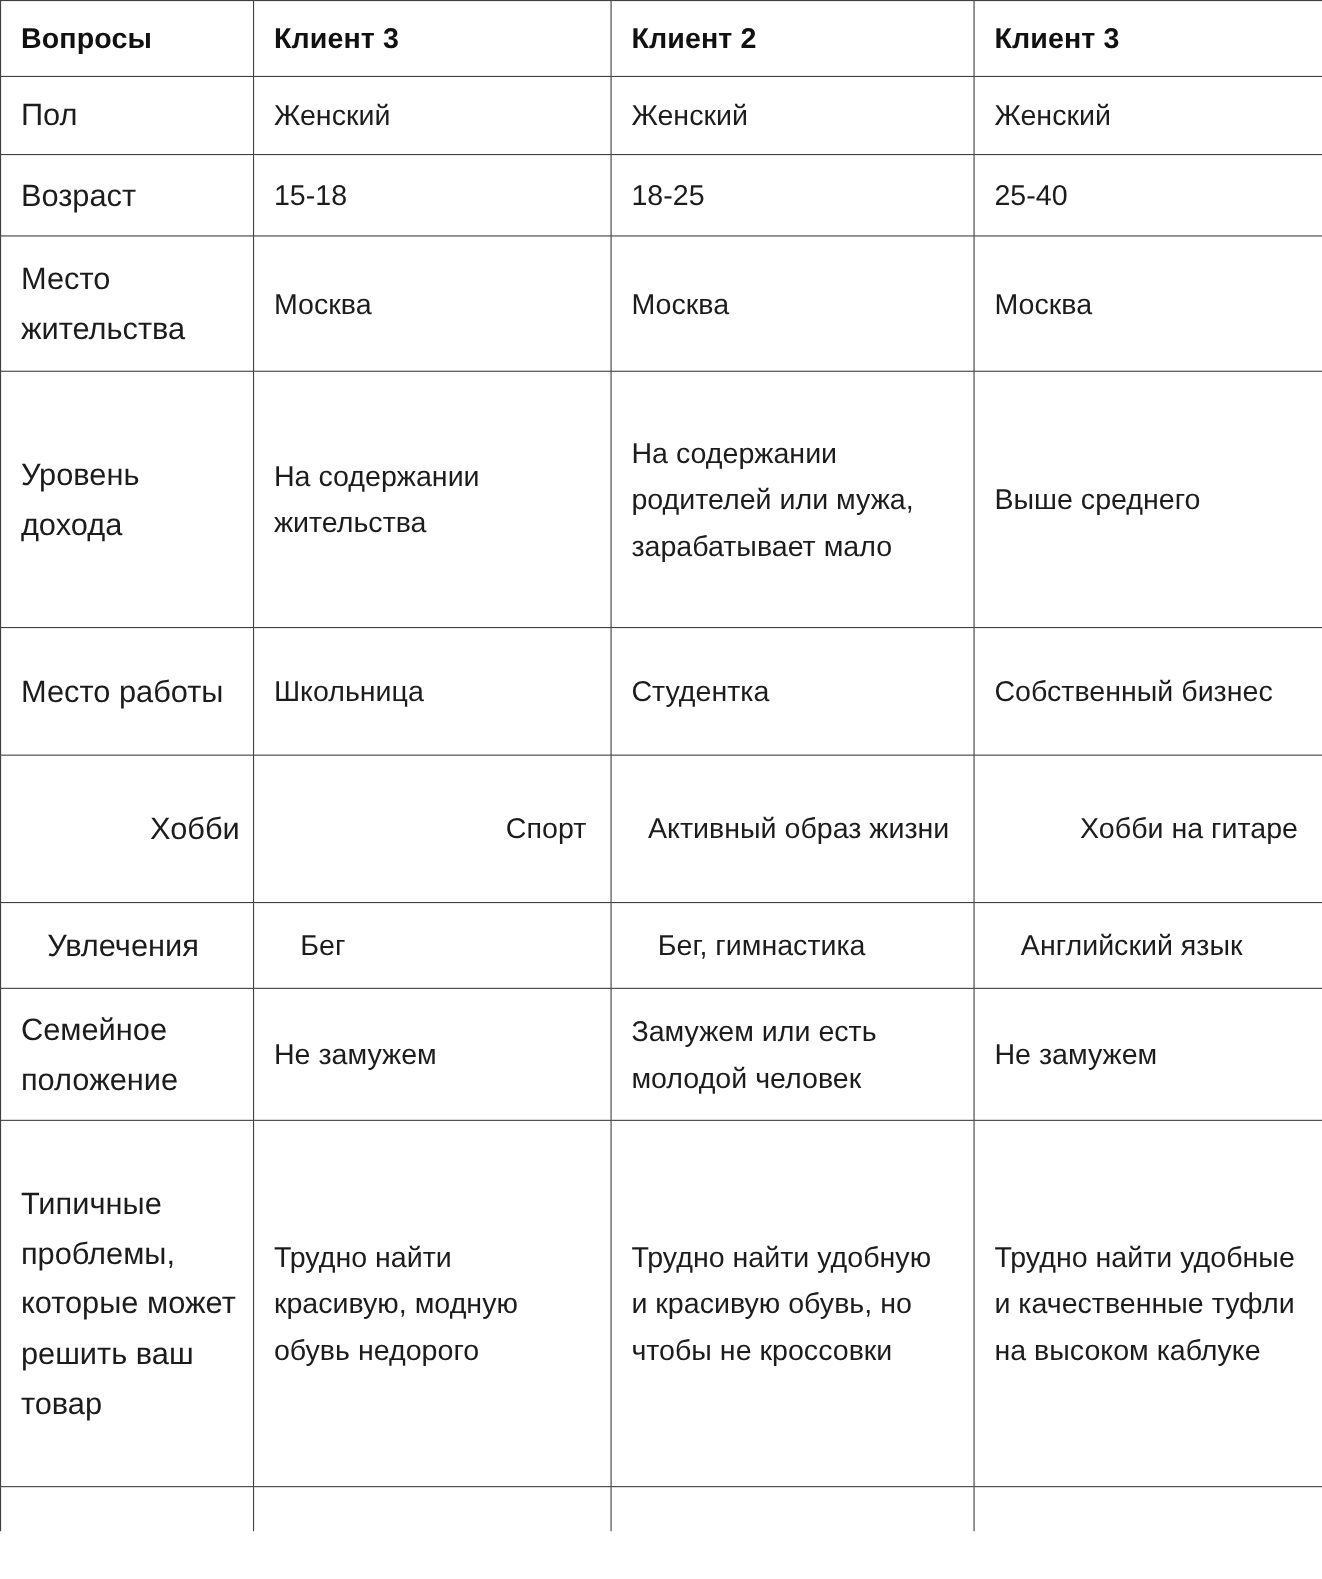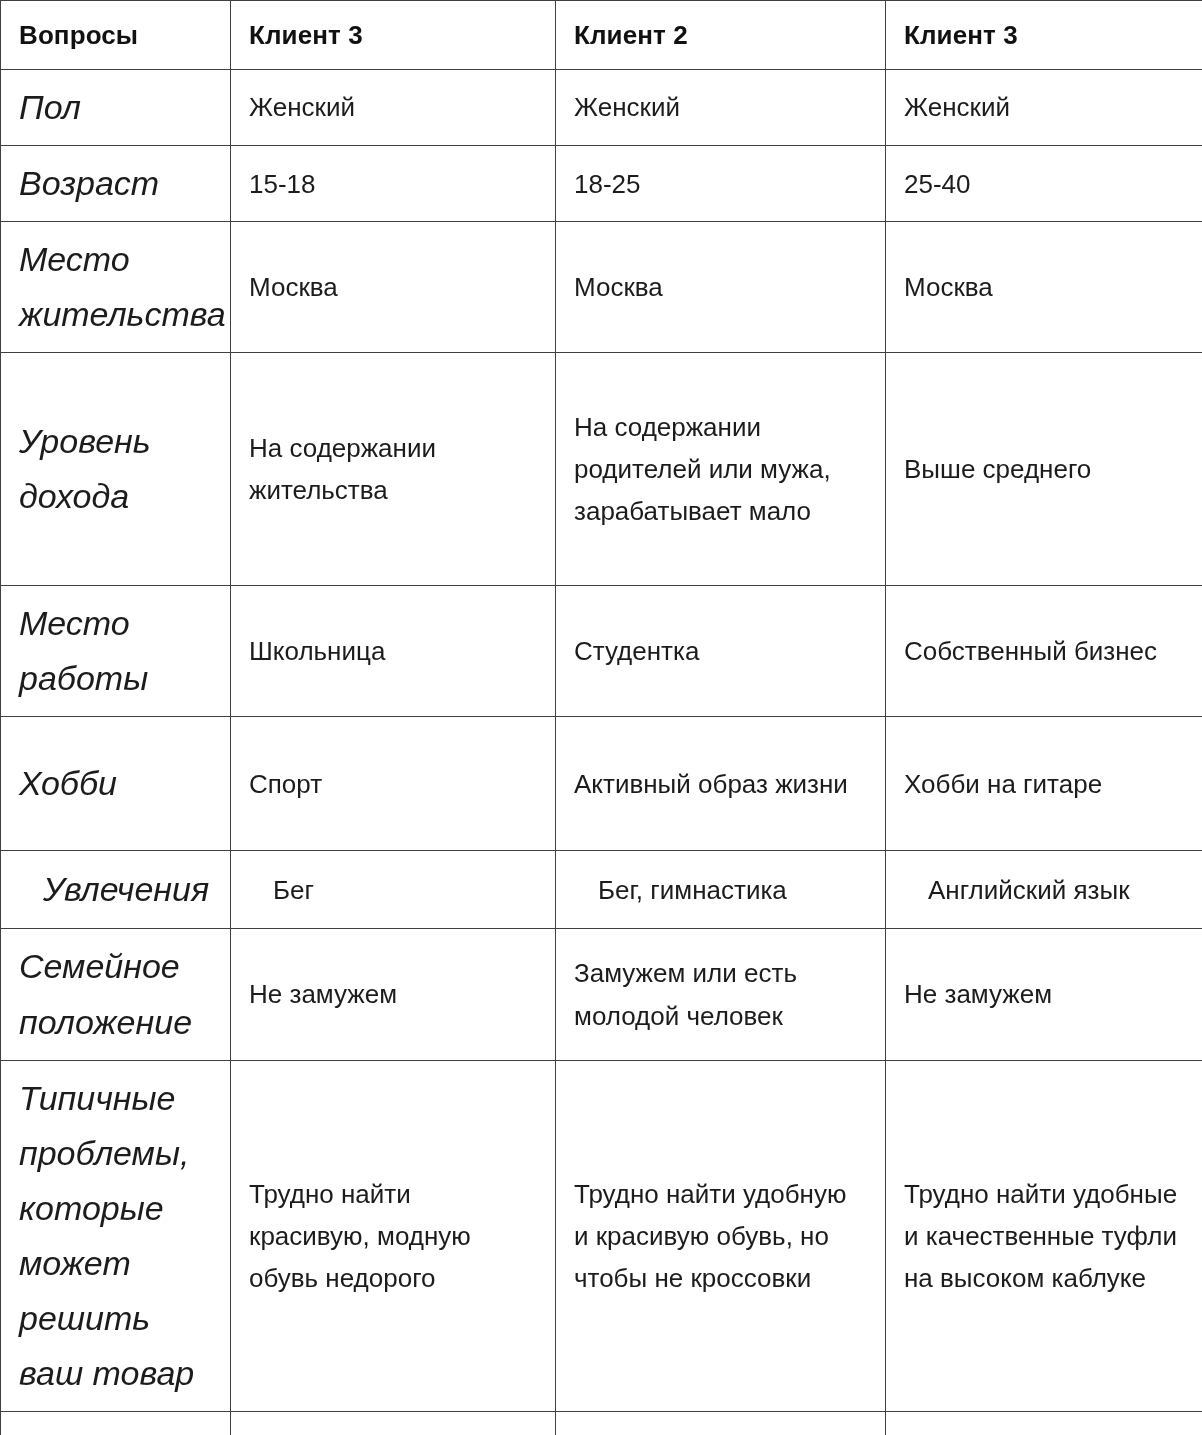--- a/index.html
+++ b/index.html
@@ -44,34 +44,33 @@
     font-weight: 700;
     font-size: 26px;
     letter-spacing: 0.1px;
     color: #111111;
     height: 69px;
     padding-top: 6px;
     padding-bottom: 6px;
   }
 
   .persona-table tbody th.q-cell {
-    font-style: italic;
     font-weight: 400;
-    font-size: 34px;
+    font-size: 28px;
     color: #1c1c1c;
     padding-right: 12px;
   }
 
   
   tr.r-gender   td, tr.r-gender   th { height: 71px; }
   tr.r-age      td, tr.r-age      th { height: 74px; margin-left: 43px; }
   tr.r-city     td, tr.r-city     th { height: 123px; }
   tr.r-income   td, tr.r-income   th { height: 233px; }
   tr.r-work     td, tr.r-work     th { height: 116px; }
-  tr.r-hobby    td, tr.r-hobby    th { height: 134px; }
+  tr.r-hobby    td, tr.r-hobby    th { height: 134px; text-align: right; }
   tr.r-interest td, tr.r-interest th { height: 78px; padding-left: 42px; }
   tr.r-family   td, tr.r-family   th { height: 120px; }
   tr.r-kids     td, tr.r-kids     th { height: 74px; }
   tr.r-problems td, tr.r-problems th { height: 333px; }
   tr.r-cut      td, tr.r-cut      th { height: 40px; }
 
   .cut-row td, .cut-row th {
     border-bottom: none;
     padding: 0;
   }

